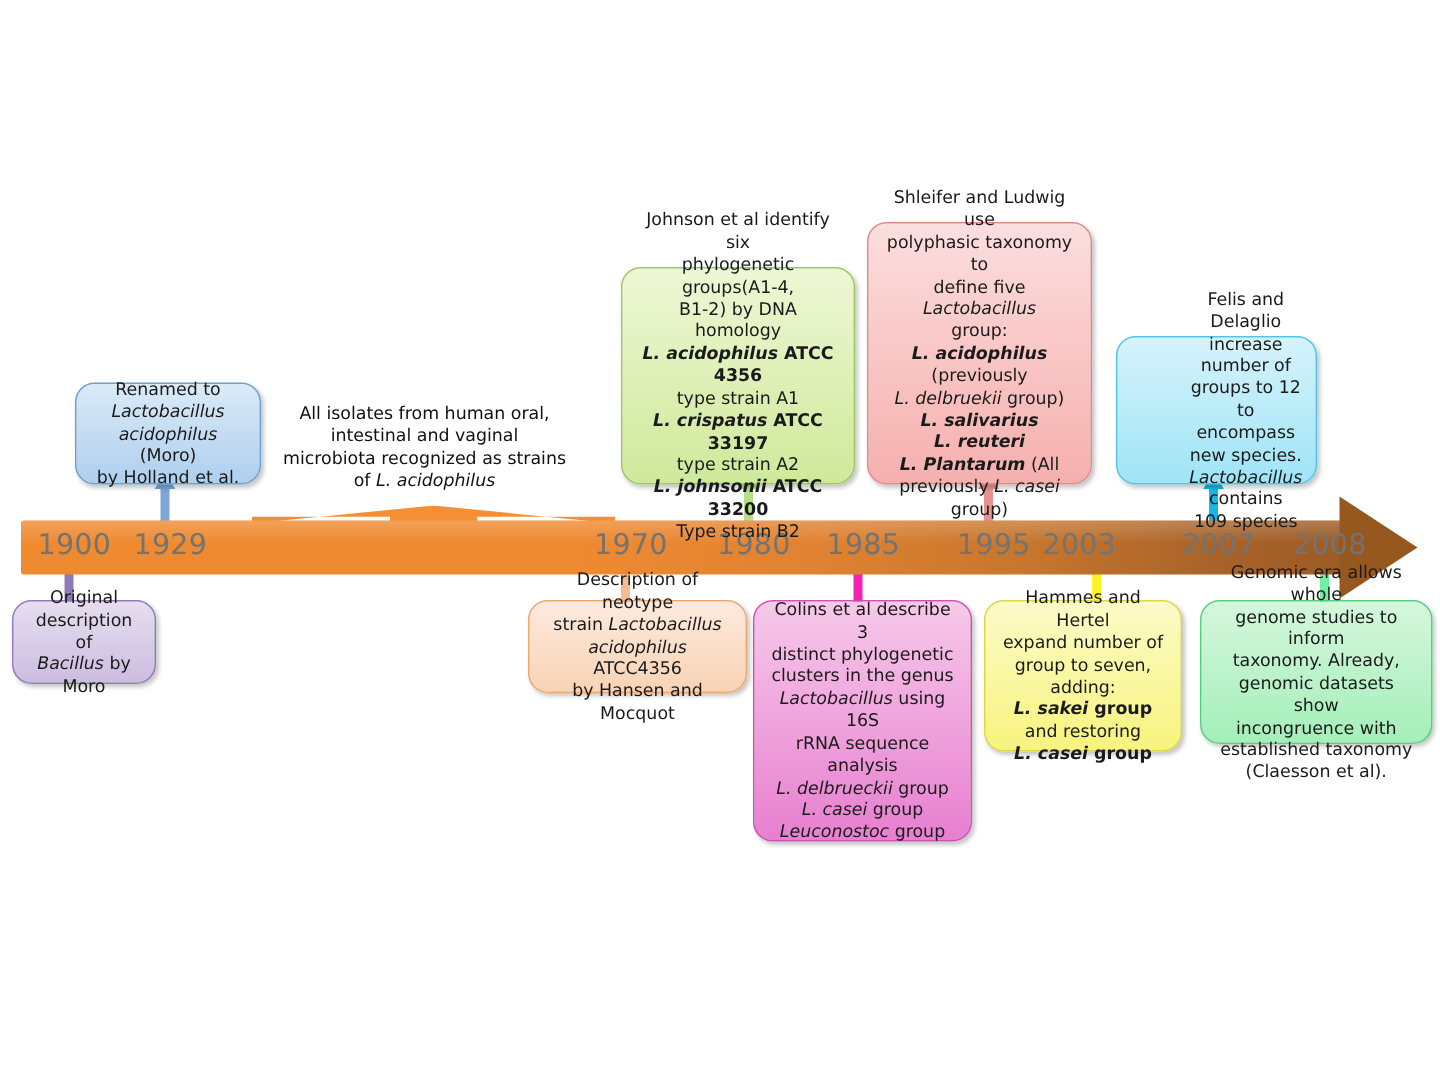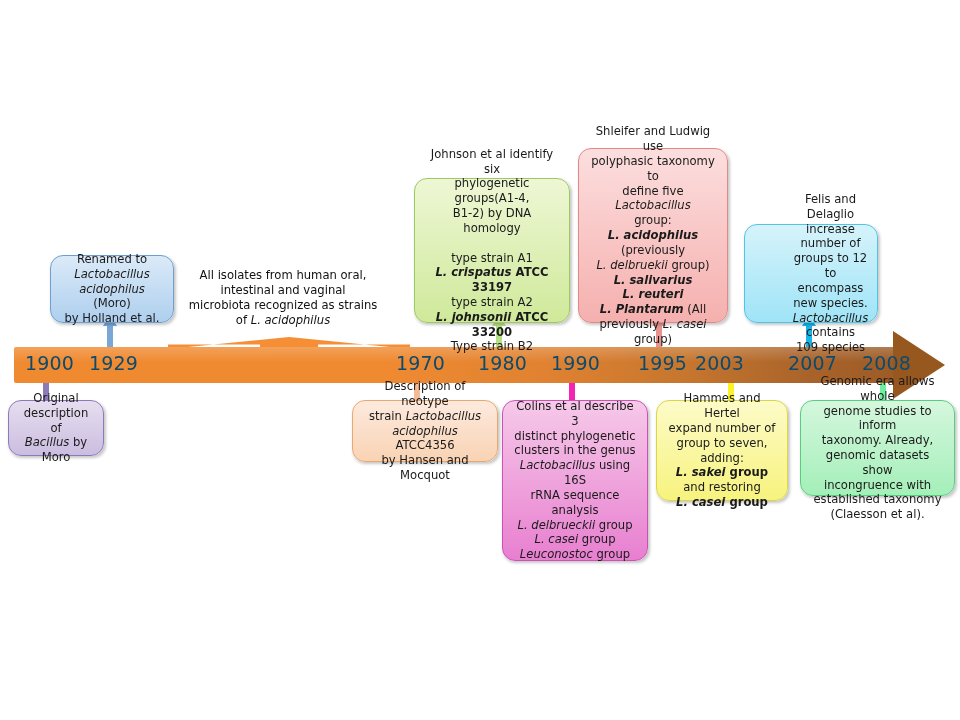--- a/index.html
+++ b/index.html
@@ -27,21 +27,21 @@
     border-bottom: 34px solid transparent;
     border-left: 52px solid #96581f;
   }
   .tl-bar-shine {
     position: absolute; left: 0; top: 0; width: 100%; height: 15px;
     background: linear-gradient(to bottom, rgba(255,255,255,.20), rgba(255,255,255,0));
     border-radius: 2px 2px 0 0;
   }
   .year {
     position: absolute; top: 352px;
-    font-size: 19px; color: #0c4a6e;
+    font-size: 19px; color: #737373;
     letter-spacing: .2px; white-space: nowrap;
   }
 
   
   .bracket {
     position: absolute; left: 168px; top: 337px; width: 242px; height: 12px;
     background: #f58e34;
     clip-path: polygon(0% 100%, 50% 0%, 100% 100%, 100% 62%, 62% 62%, 62% 100%, 38% 100%, 38% 62%, 0 62%);
   }
 
@@ -127,39 +127,39 @@
   <div class="tl-bar">
     <div class="tl-bar-shine"></div>
   </div>
   <div class="tl-head"></div>
 
   <div id="years">
       <div class="year" style="left: 25px;">1900</div>
       <div class="year" style="left: 89px;">1929</div>
       <div class="year" style="left: 396px;">1970</div>
       <div class="year" style="left: 478px;">1980</div>
-      <div class="year" style="left: 551px;">1990</div>
+      <div class="year" style="left: 551px;">1985</div>
       <div class="year" style="left: 638px; text-align: right;">1995</div>
       <div class="year" style="left: 695px;">2003</div>
       <div class="year" style="left: 788px;">2007</div>
       <div class="year" style="left: 862px;">2008</div>
     </div>
 
   <div id="boxes">
       <div class="box" style="left: 8px; top: 400px; width: 96px; height: 56px; background: linear-gradient(rgb(230, 222, 239) 0%, rgb(203, 189, 224) 100%); border: 1.2px solid rgb(141, 122, 184);">
         <div class="inner">Original<br>description of<br><i>Bacillus</i> by Moro</div>
       </div>
       <div class="box" style="left: 50px; top: 255px; width: 124px; height: 68px; background: linear-gradient(rgb(219, 234, 248) 0%, rgb(174, 207, 238) 100%); border: 1.2px solid rgb(111, 159, 208);">
         <div class="inner">Renamed to<br><i>Lactobacillus<br>acidophilus</i> (Moro)<br>by Holland et al.</div>
       </div>
       <div class="box" style="left: 352px; top: 400px; width: 146px; height: 62px; background: linear-gradient(rgb(253, 234, 222) 0%, rgb(249, 211, 180) 100%); border: 1.2px solid rgb(234, 168, 110);">
         <div class="inner">Description of neotype<br>strain <i>Lactobacillus<br>acidophilus</i> ATCC4356<br>by Hansen and Mocquot</div>
       </div>
       <div class="box" style="left: 414px; top: 178px; width: 156px; height: 145px; background: linear-gradient(rgb(238, 247, 213) 0%, rgb(207, 233, 154) 100%); border: 1.2px solid rgb(157, 200, 98); text-align: center;">
-        <div class="inner">Johnson et al identify six<br>phylogenetic groups(A1-4,<br>B1-2) by DNA homology<br><br>type strain A1<br><b><i>L. crispatus</i> ATCC 33197</b><br>type strain A2<br><b><i>L. johnsonii</i>  ATCC 33200</b><br>Type strain B2</div>
+        <div class="inner">Johnson et al identify six<br>phylogenetic groups(A1-4,<br>B1-2) by DNA homology<br><b><i>L. acidophilus</i> ATCC 4356</b><br>type strain A1<br><b><i>L. crispatus</i> ATCC 33197</b><br>type strain A2<br><b><i>L. johnsonii</i>  ATCC 33200</b><br>Type strain B2</div>
       </div>
       <div class="box" style="left: 502px; top: 400px; width: 146px; height: 161px; background: linear-gradient(rgb(246, 201, 233) 0%, rgb(232, 127, 208) 100%); border: 1.2px solid rgb(207, 80, 180);">
         <div class="inner">Colins et al describe 3<br>distinct phylogenetic<br>clusters in the genus<br><i>Lactobacillus</i> using 16S<br>rRNA sequence analysis<br><i>L. delbrueckii</i> group<br><i>L. casei</i> group<br><i>Leuconostoc</i> group</div>
       </div>
       <div class="box" style="left: 578px; top: 148px; width: 150px; height: 175px; background: linear-gradient(rgb(252, 222, 222) 0%, rgb(245, 176, 174) 100%); border: 1.2px solid rgb(224, 138, 135);">
         <div class="inner">Shleifer and Ludwig use<br>polyphasic taxonomy to<br>define five <i>Lactobacillus</i><br>group:<br><b><i>L. acidophilus</i></b><br>(previously<br><i>L. delbruekii</i> group)<br><b><i>L. salivarius</i></b><br><b><i>L. reuteri</i></b><br><b><i>L. Plantarum</i></b> (All<br>previously <i>L. casei</i> group)</div>
       </div>
       <div class="box" style="left: 656px; top: 400px; width: 132px; height: 101px; background: linear-gradient(rgb(253, 251, 200) 0%, rgb(247, 243, 126) 100%); border: 1.2px solid rgb(220, 213, 69); align-items: center;">
         <div class="inner">Hammes and Hertel<br>expand number of<br>group to seven, adding:<br><b><i>L. sakei</i> group</b><br>and restoring<br><b><i>L. casei</i> group</b></div>
       </div>

